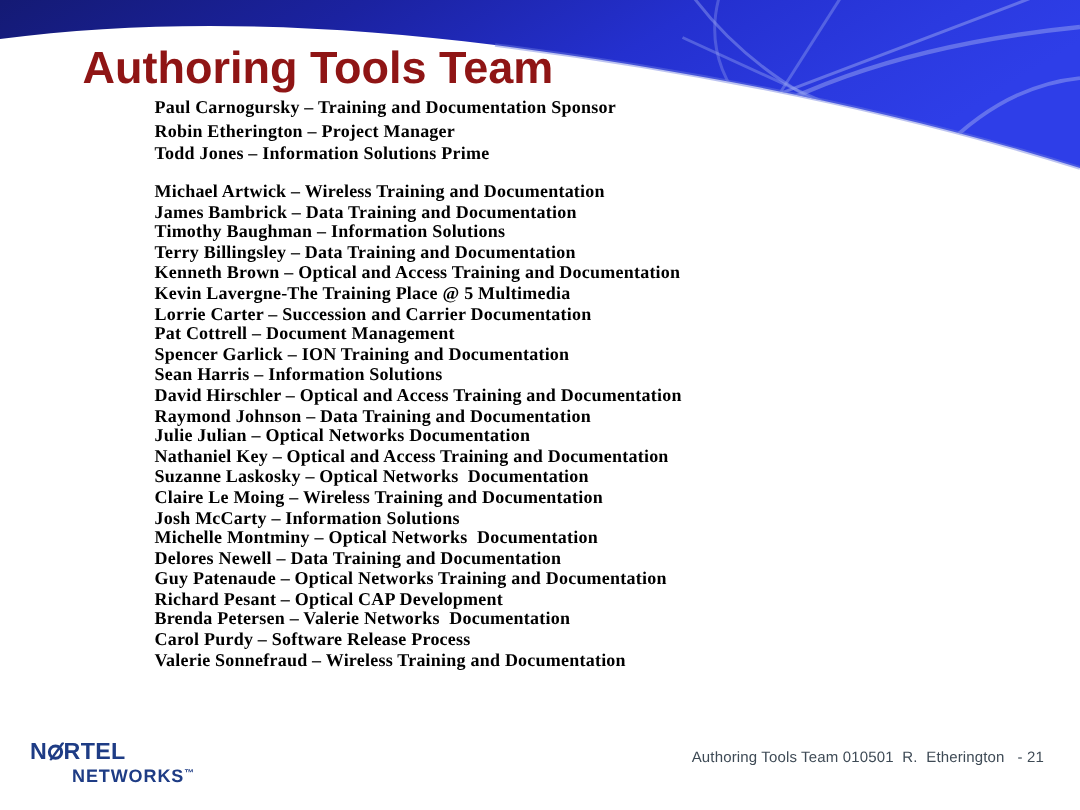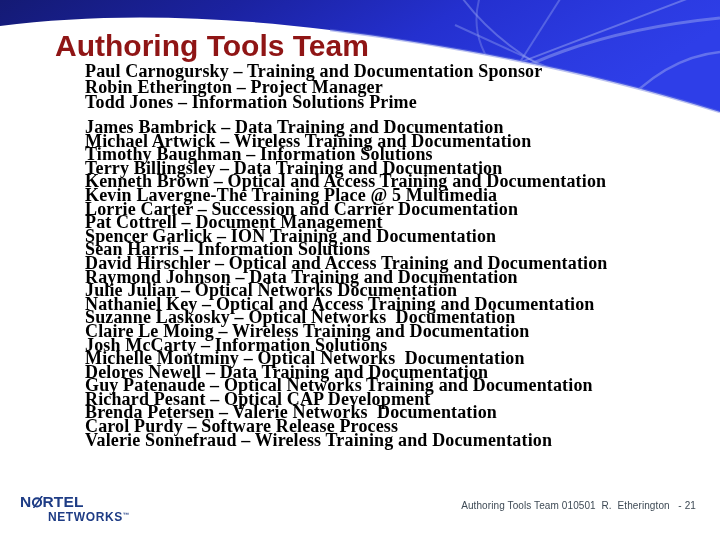--- a/index.html
+++ b/index.html
@@ -8,23 +8,23 @@
     overflow:hidden;font-family:"Liberation Sans",sans-serif;
   }
   .header-art{position:absolute;left:0;top:0;width:720px;height:120px;display:block;}
   .slide-title{
     position:absolute;left:55px;top:31px;margin:0;
     font-family:"Liberation Sans",sans-serif;
     font-size:30px;font-weight:700;line-height:1;letter-spacing:0px;
     color:#8f1515;white-space:pre;
   }
   .roster{
-    position:absolute;left:85px;
+    position:absolute;left:103px;
     font-family:"Liberation Serif",serif;font-weight:700;color:#000;
-    font-size:18px;letter-spacing:0.15px;
+    font-size:12px;letter-spacing:0.15px;
   }
   .roster-leads{top:64px;}
   .roster-leads .roster-line{line-height:15.5px;}
   .roster-team{top:121px;}
   .roster-team .roster-line{line-height:13.6px;}
   .roster-line{white-space:pre;}
   .logo{
     position:absolute;left:20px;top:494px;color:#1e3c85;
     font-family:"Liberation Sans",sans-serif;font-weight:700;line-height:1;
   }
@@ -71,22 +71,22 @@
 
   <h1 class="slide-title">Authoring Tools Team</h1>
 
   <div class="roster roster-leads">
       <div class="roster-line">Paul Carnogursky – Training and Documentation Sponsor</div>
       <div class="roster-line">Robin Etherington – Project Manager</div>
       <div class="roster-line">Todd Jones – Information Solutions Prime</div>
     </div>
 
   <div class="roster roster-team">
+      <div class="roster-line">Michael Artwick – Wireless Training and Documentation</div>
       <div class="roster-line">James Bambrick – Data Training and Documentation</div>
-      <div class="roster-line">Michael Artwick – Wireless Training and Documentation</div>
       <div class="roster-line">Timothy Baughman – Information Solutions</div>
       <div class="roster-line">Terry Billingsley – Data Training and Documentation</div>
       <div class="roster-line">Kenneth Brown – Optical and Access Training and Documentation</div>
       <div class="roster-line">Kevin Lavergne-The Training Place @ 5 Multimedia</div>
       <div class="roster-line">Lorrie Carter – Succession and Carrier Documentation</div>
       <div class="roster-line">Pat Cottrell – Document Management</div>
       <div class="roster-line">Spencer Garlick – ION Training and Documentation</div>
       <div class="roster-line">Sean Harris – Information Solutions</div>
       <div class="roster-line">David Hirschler – Optical and Access Training and Documentation</div>
       <div class="roster-line">Raymond Johnson – Data Training and Documentation</div>

